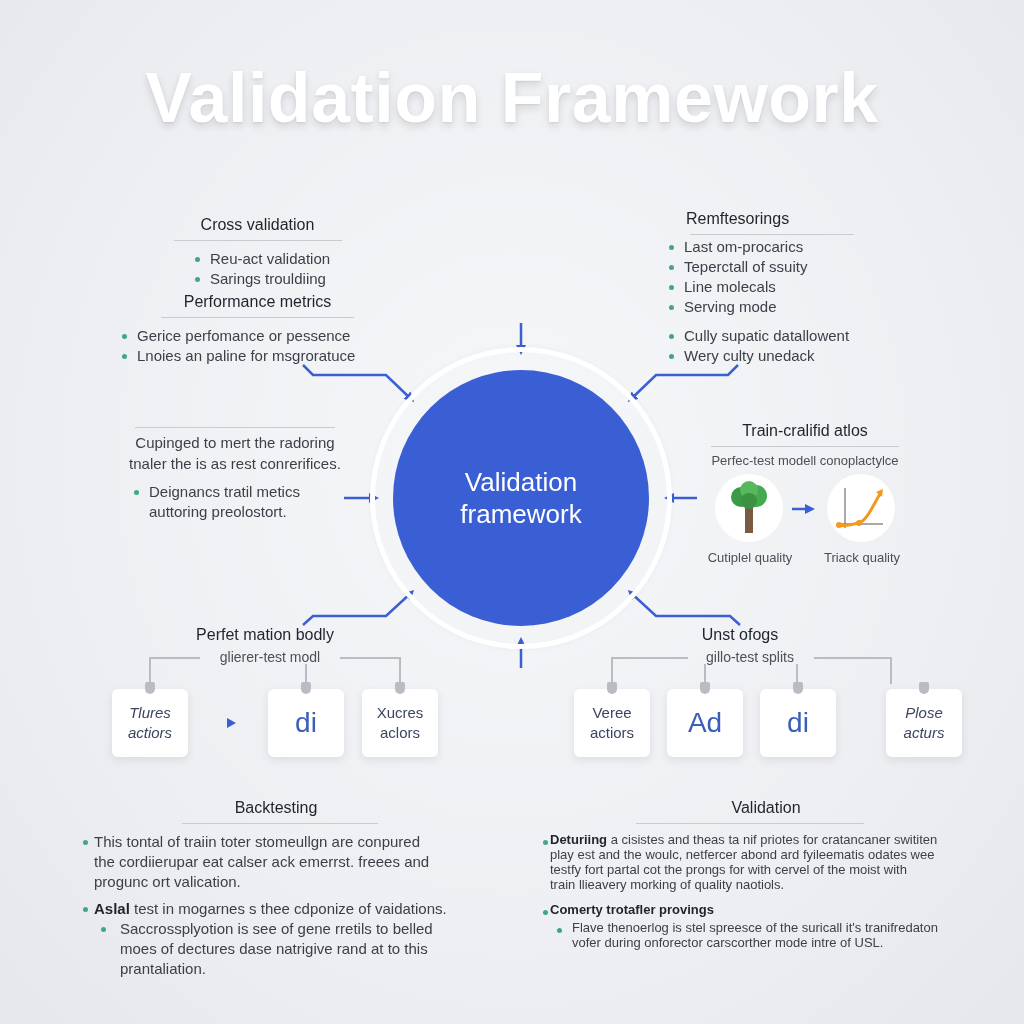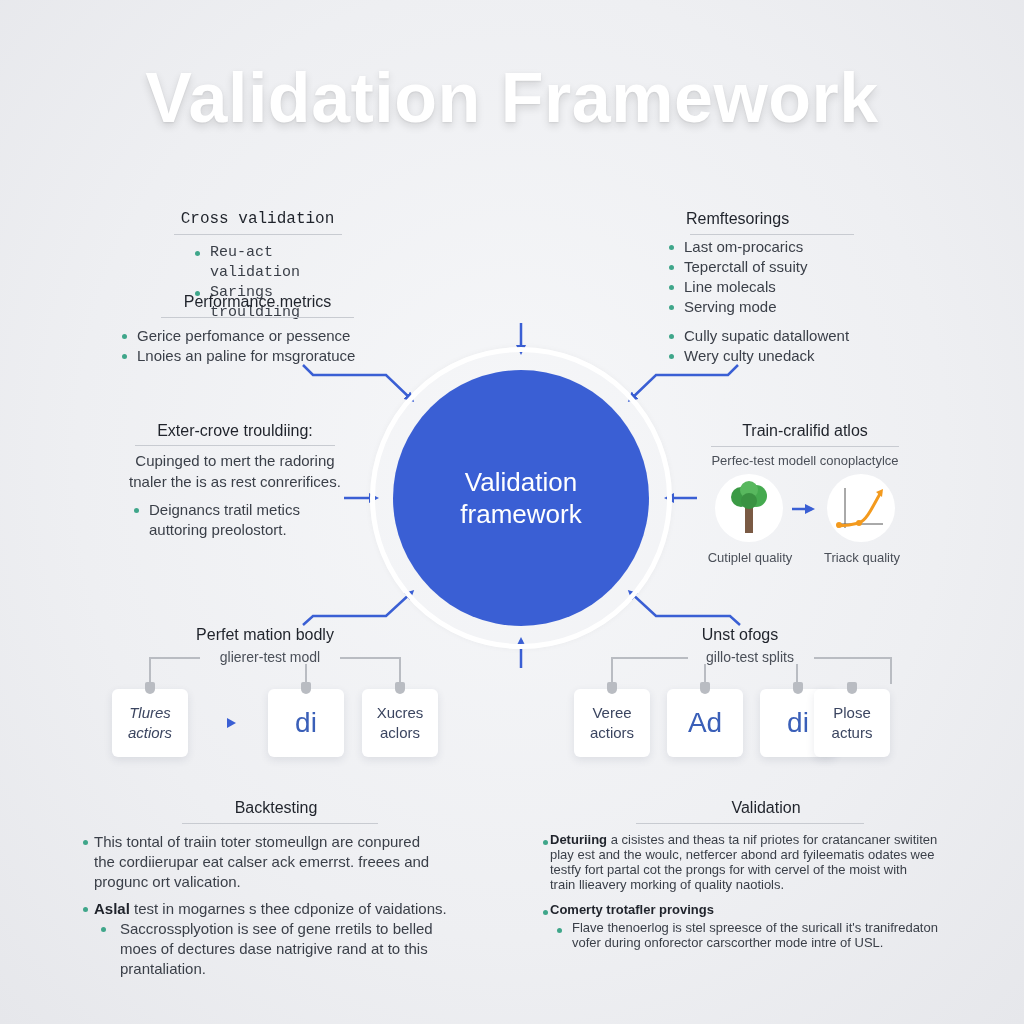--- a/index.html
+++ b/index.html
@@ -101,21 +101,21 @@
 </svg>
 
 <div class="circle-ring"></div>
 <div class="circle">
   <div>
     <div>Validation</div>
     <div>framework</div>
   </div>
 </div>
 
-<div class="abs" style="left:170px; top:210px; width:175px;font-family:Liberation Mono, monospace;">
+<div class="abs" style="left:170px; top:216px; width:175px;">
   <div class="sec-title">Cross validation</div>
   <div class="rule" style="width:168px;"></div>
   <ul class="bul" style="padding-left:18px;">
     <li>Reu-act validation</li>
     <li>Sarings trouldiing</li>
   </ul>
 </div>
 <div class="abs" style="left:115px; top:293px; width:285px;">
   <div class="sec-title">Performance metrics</div>
   <div class="rule" style="width:193px;"></div>
@@ -134,21 +134,20 @@
     <li>Line molecals</li>
     <li>Serving mode</li>
   </ul>
   <ul class="bul" style="margin-top:9px;">
     <li>Cully supatic datallowent</li>
     <li>Wery culty unedack</li>
   </ul>
 </div>
 
 <div class="abs" style="left:115px; top:422px; width:240px;">
-  <div class="sec-title">Exter-crove trouldiing:</div>
   <div class="rule" style="width:200px; margin-top:5px; margin-bottom:4px;"></div>
   <div class="para">
     <div>Cupinged to mert the radoring</div>
     <div>tnaler the is as rest conrerifices.</div>
   </div>
   <ul class="bul" style="margin-top:8px; padding-left:12px;">
     <li>
       <div>Deignancs tratil metics</div>
       <div>auttoring preolostort.</div>
     </li>
@@ -215,21 +214,21 @@
     </div>
 </div>
 <div class="card big" style="left:667px; top:689px;">
   <span class="pin"></span>
   <div>Ad</div>
 </div>
 <div class="card big" style="left:760px; top:689px;">
   <span class="pin"></span>
   <div>di</div>
 </div>
-<div class="card" style="left:814px; top:689px;">
+<div class="card" style="left:886px; top:689px;font-style:italic;">
   <span class="pin"></span>
   <div>
       <div>Plose</div>
       <div>acturs</div>
     </div>
 </div>
 
 <div class="abs" style="left:76px; top:799px; width:400px;">
   <div class="sec-title">Backtesting</div>
   <div class="rule" style="width:196px; margin-left:106px;"></div>

